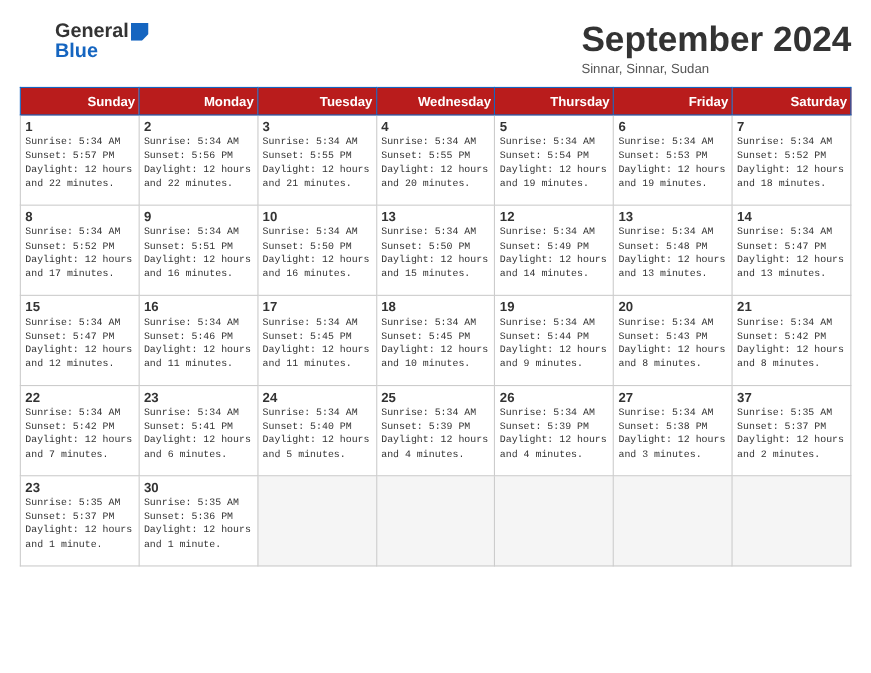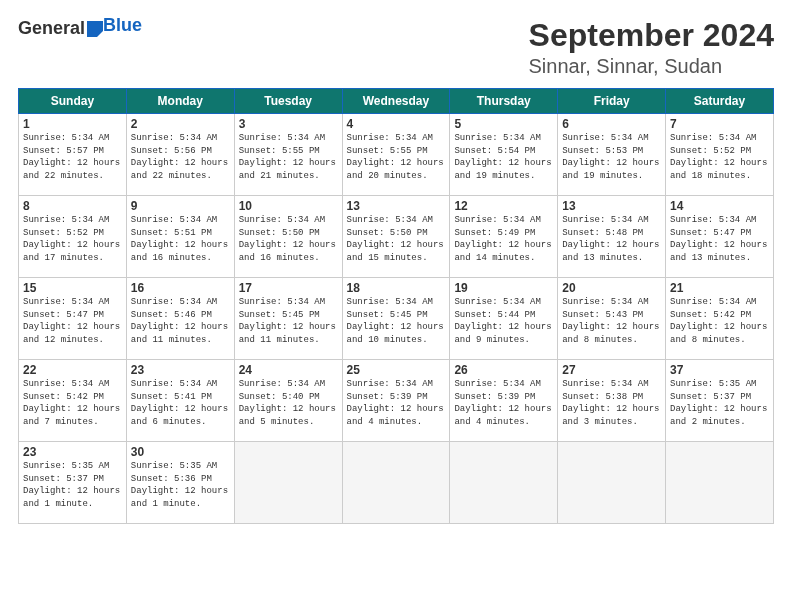--- a/index.html
+++ b/index.html
@@ -17,49 +17,50 @@
       background: #fff;
     }
     .header {
       display: flex;
       justify-content: space-between;
       align-items: flex-start;
       margin-bottom: 10px;
     }
     .logo {
       display: flex;
-      flex-direction: row;
+      flex-direction: column;
       align-items: flex-start;
+      margin-left: 32px;
     }
     .title-block {
       text-align: left;
     }
     .month-title {
       font-size: 32px;
       font-weight: bold;
       color: #333;
       line-height: 1.1;
     }
     .location {
-      font-size: 20px;
+      font-size: 12px;
       color: #555;
       margin-top: 2px;
     }
     .calendar {
       width: 100%;
       border-collapse: collapse;
       table-layout: fixed;
     }
     .calendar th {
-      background: #0f766e;
+      background: #b91c1c;
       color: #fff;
       font-size: 12px;
       font-weight: bold;
-      text-align: center;
-      padding: 5px 13px;
+      text-align: right;
+      padding: 5px 3px;
       border: 1px solid #1565c0;
     }
     .calendar td {
       border: 1px solid #ccc;
       vertical-align: top;
       padding: 3px 4px;
       font-size: 9.5px;
       color: #333;
       height: 82px;
       background: #fff;

